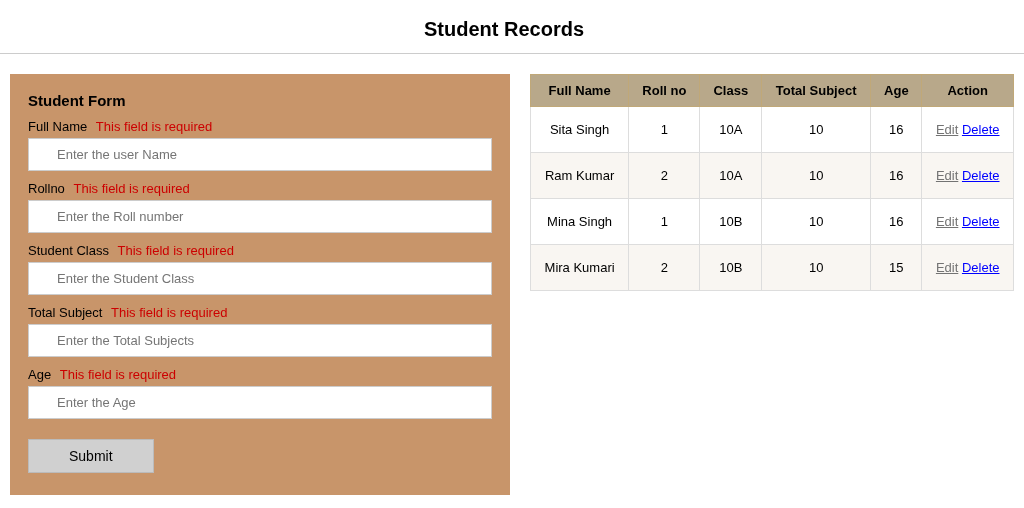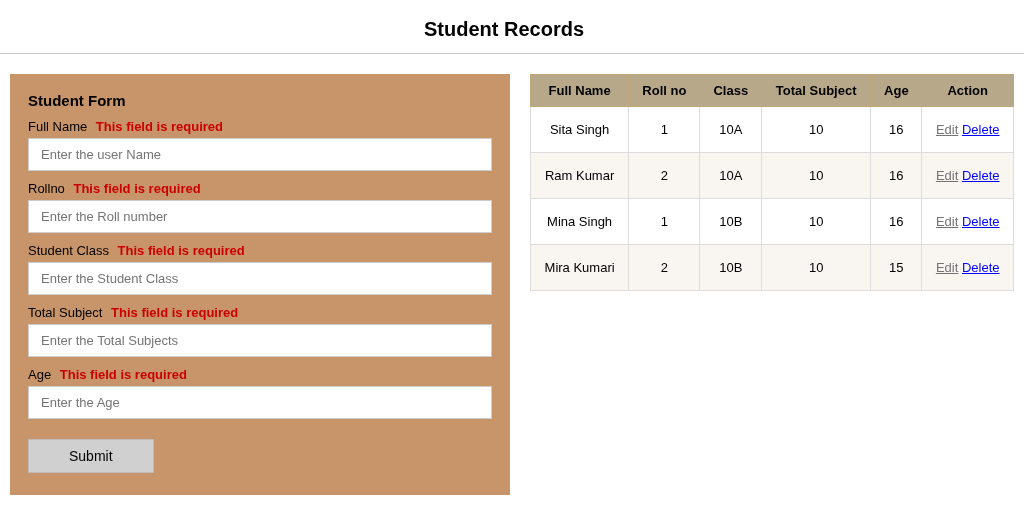--- a/index.html
+++ b/index.html
@@ -40,25 +40,24 @@
       font-size: 13px;
       margin-bottom: 4px;
       margin-top: 8px;
       color: #000;
       font-weight: normal;
     }
     .field-required {
       color: #cc0000;
       font-size: 13px;
       margin-left: 5px;
-      font-weight: bold;
     }
     .form-input {
       width: 100%;
-      padding: 8px 12px;
+      padding: 8px 28px;
       border: 1px solid #ccc;
       background: #fff;
       font-size: 13px;
       color: #ef4444;
       margin-bottom: 2px;
       outline: none;
     }
     .submit-btn-wrap {
       margin-top: 18px;
       display: flex;

